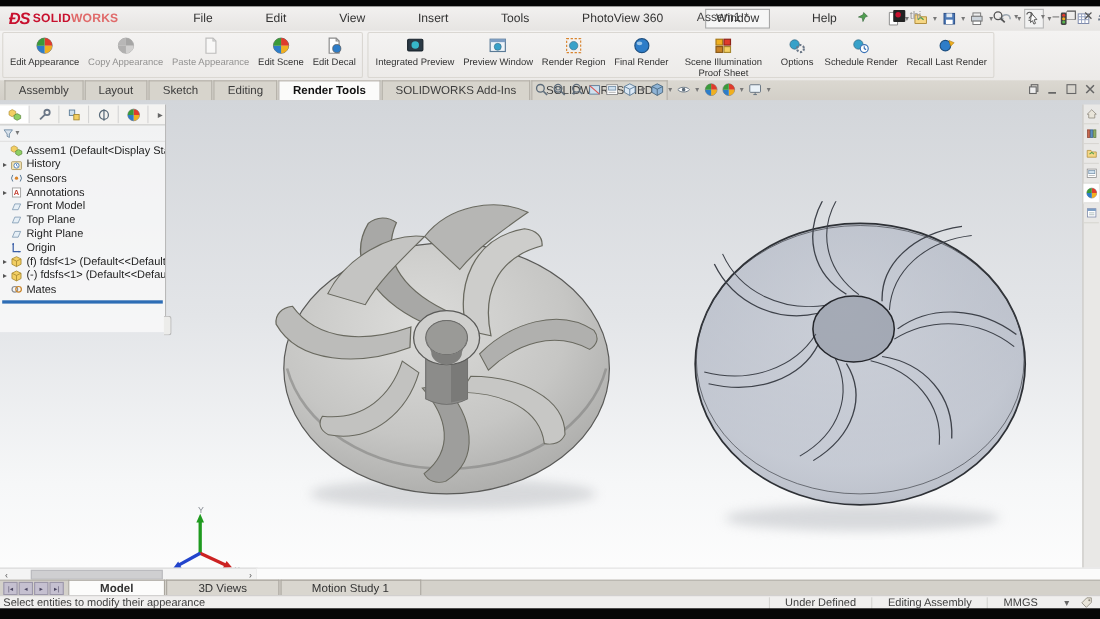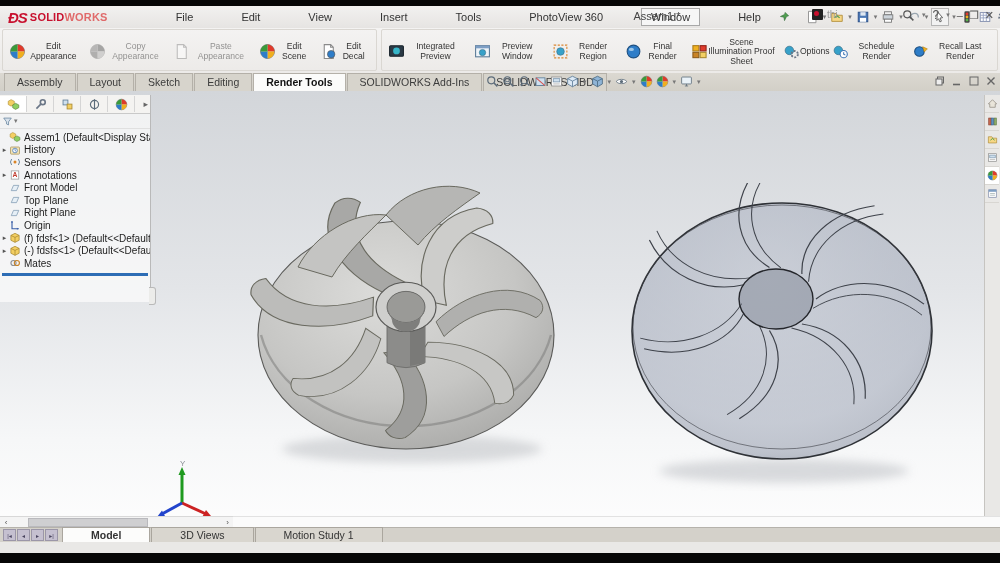--- a/index.html
+++ b/index.html
@@ -32,21 +32,21 @@
   .search-text{color:#9a9a9a;font-size:10px;min-width:60px;}
   .title-right{position:absolute;right:6px;top:2px;display:flex;align-items:center;gap:6px;color:#555;}
   .title-right svg{width:13px;height:13px;}
   .help-q{font-size:12px;color:#555;}
   .winglyph{font-size:11px;color:#555;line-height:1;}
 
   
   .ribbon{position:absolute;top:28px;left:0;width:1000px;height:45px;
     background:linear-gradient(#f4f3f2,#eceae8);display:flex;align-items:stretch;}
   .rgroup{display:flex;align-items:stretch;margin:1px 2px 2px 2px;border:1px solid #dad7d2;border-radius:2px;padding:0 2px;}
-  .rbtn{display:flex;flex-direction:row;align-items:center;justify-content:flex-start;
+  .rbtn{display:flex;flex-direction:column;align-items:center;justify-content:flex-start;
     padding:3px 4px 1px 4px;min-width:34px;max-width:86px;cursor:default;}
   .rbtn svg{width:17px;height:17px;flex:none;}
   .rbtn .rlabel{font-size:8.6px;color:#333;text-align:center;line-height:1.12;margin-top:2px;}
   .rbtn.disabled{filter:grayscale(1);opacity:.5;}
 
   
   .tabrow{position:absolute;top:73px;left:0;width:1000px;height:32px;
     background:linear-gradient(#dbd8d1,#ccc8c0);display:flex;align-items:flex-start;}
   .ctab{font-size:10.5px;color:#3c3c3c;padding:2px 12px 2px 12px;background:#d7d4cc;
     border:1px solid #b4b0a8;border-bottom:none;margin-right:1px;height:13px;line-height:13px;}
@@ -802,15 +802,28 @@
       <span class="navbtn">|◂</span>
       <span class="navbtn">◂</span>
       <span class="navbtn">▸</span>
       <span class="navbtn">▸|</span>
     </div>
     <span class="btab active">Model</span>
     <span class="btab">3D Views</span>
     <span class="btab">Motion Study 1</span>
   </div>
 
+  <div class="statusbar">
+    <span class="status-msg">Select entities to modify their appearance</span>
+    <div class="status-right">
+      <span class="sseg">Under Defined</span>
+      <span class="sseg">Editing Assembly</span>
+      <span class="sseg">MMGS</span>
+      <span class="sdot">▾</span>
+      <svg class="sicon" viewBox="0 0 16 16">
+        <path d="M2 8 L8 2 H13.5 V7.5 L7.5 13.5 Z" fill="#e9e5da" stroke="#8a857a"></path>
+          <circle cx="11" cy="5" r="1.2" fill="#8a857a"></circle>
+      </svg>
+    </div>
+  </div>
 
   <div class="bar-black bottom"></div>
 </div>
 
 </body></html>

